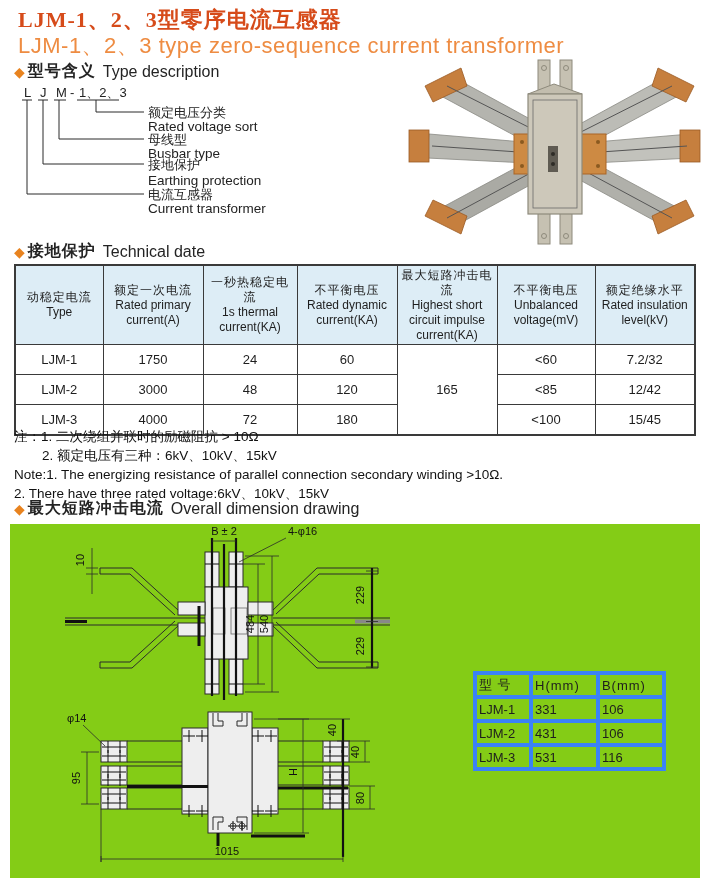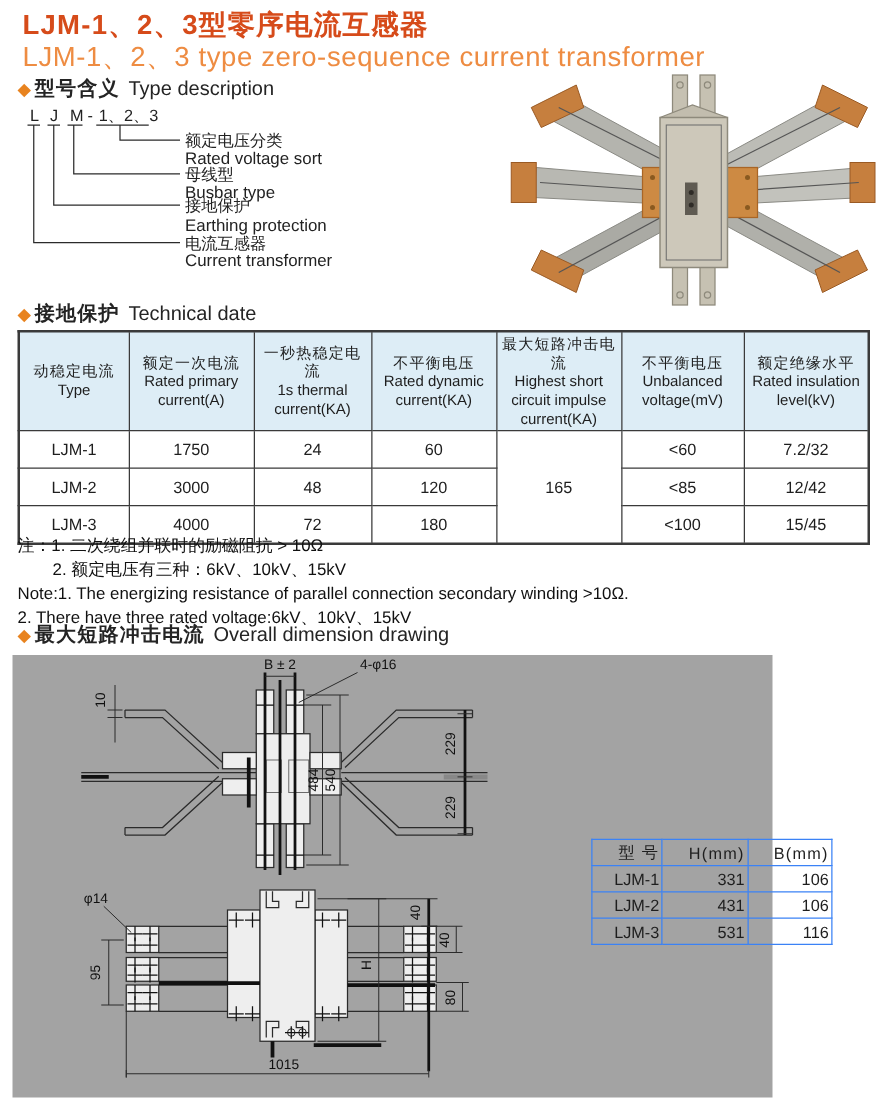--- a/index.html
+++ b/index.html
@@ -1,20 +1,20 @@
 <!DOCTYPE html>
 <html><head>
 <meta charset="utf-8">
 <style>
   html,body{margin:0;padding:0;background:#fff;}
   .page{position:relative;width:710px;height:890px;background:#ffffff;
         font-family:"Liberation Sans","DejaVu Sans",sans-serif;color:#1e1e1e;overflow:hidden;}
 
   .title-cn{position:absolute;left:18px;top:5px;font-size:22px;font-weight:bold;
-            color:#d64b1a;letter-spacing:1px;margin:0;}
+            color:#d64b1a;letter-spacing:1px;margin:0;font-family:Liberation Serif, serif;}
   .title-en{position:absolute;left:18px;top:31px;font-size:22px;font-weight:normal;
             color:#ee8c42;letter-spacing:.5px;margin:0;}
 
   .sec-head{position:absolute;left:14px;display:flex;align-items:center;font-size:16px;color:#242424;}
   .sec-head .diamond{color:#e8831f;font-size:14px;margin-right:3px;}
   .sec-head .cn{font-weight:bold;letter-spacing:1px;margin-right:7px;}
   .sec-head .en{font-weight:normal;}
 
   .model-svg{position:absolute;left:16px;top:86px;width:340px;height:142px;}
   .photo-svg{position:absolute;left:402px;top:56px;width:305px;height:192px;}
@@ -24,26 +24,26 @@
   .tech-table th,.tech-table td{border:1px solid #3a3a3a;text-align:center;vertical-align:middle;padding:1px 2px;}
   .tech-table thead th{background:#ddedf6;height:76px;font-weight:normal;}
   .tech-table .hcn{font-size:12px;letter-spacing:1px;line-height:15px;}
   .tech-table .hen{font-size:12px;line-height:15px;}
   .tech-table tbody td{height:27px;font-size:13px;background:#fff;}
 
   .notes{position:absolute;left:14px;top:427px;font-size:13.5px;color:#111;line-height:19px;}
   .notes .ind1{margin-left:28px;}
   .notes .ind2{}
 
-  .panel{position:absolute;left:10px;top:524px;width:608px;height:354px;background:#a3a3a3;}
+  .panel{position:absolute;left:10px;top:524px;width:690px;height:354px;background:#84cc16;}
   .topview-svg{position:absolute;left:45px;top:2px;width:420px;height:184px;}
   .frontview-svg{position:absolute;left:45px;top:186px;width:420px;height:164px;}
 
   .size-table{position:absolute;left:463px;top:147px;width:193px;border-collapse:collapse;font-size:13px;}
-  .size-table th,.size-table td{border:1px solid #3b82f6;text-align:right;height:20px;
+  .size-table th,.size-table td{border:4px solid #3b82f6;text-align:left;height:20px;
                                 font-weight:normal;padding:0 2px;background:transparent;margin-top:44px;}
   .size-table th{letter-spacing:1px;}
 
   
   .ln{stroke:#2b2b2b;stroke-width:1;fill:none;}
   .ln2{stroke:#555;stroke-width:1;fill:none;}
   .thin{stroke:#2b2b2b;stroke-width:.8;fill:none;}
   .thk{stroke:#111;stroke-width:3;fill:none;}
   .thk2{stroke:#111;stroke-width:2.2;fill:none;}
   .box{fill:#eeeeee;stroke:#2b2b2b;stroke-width:1;}

